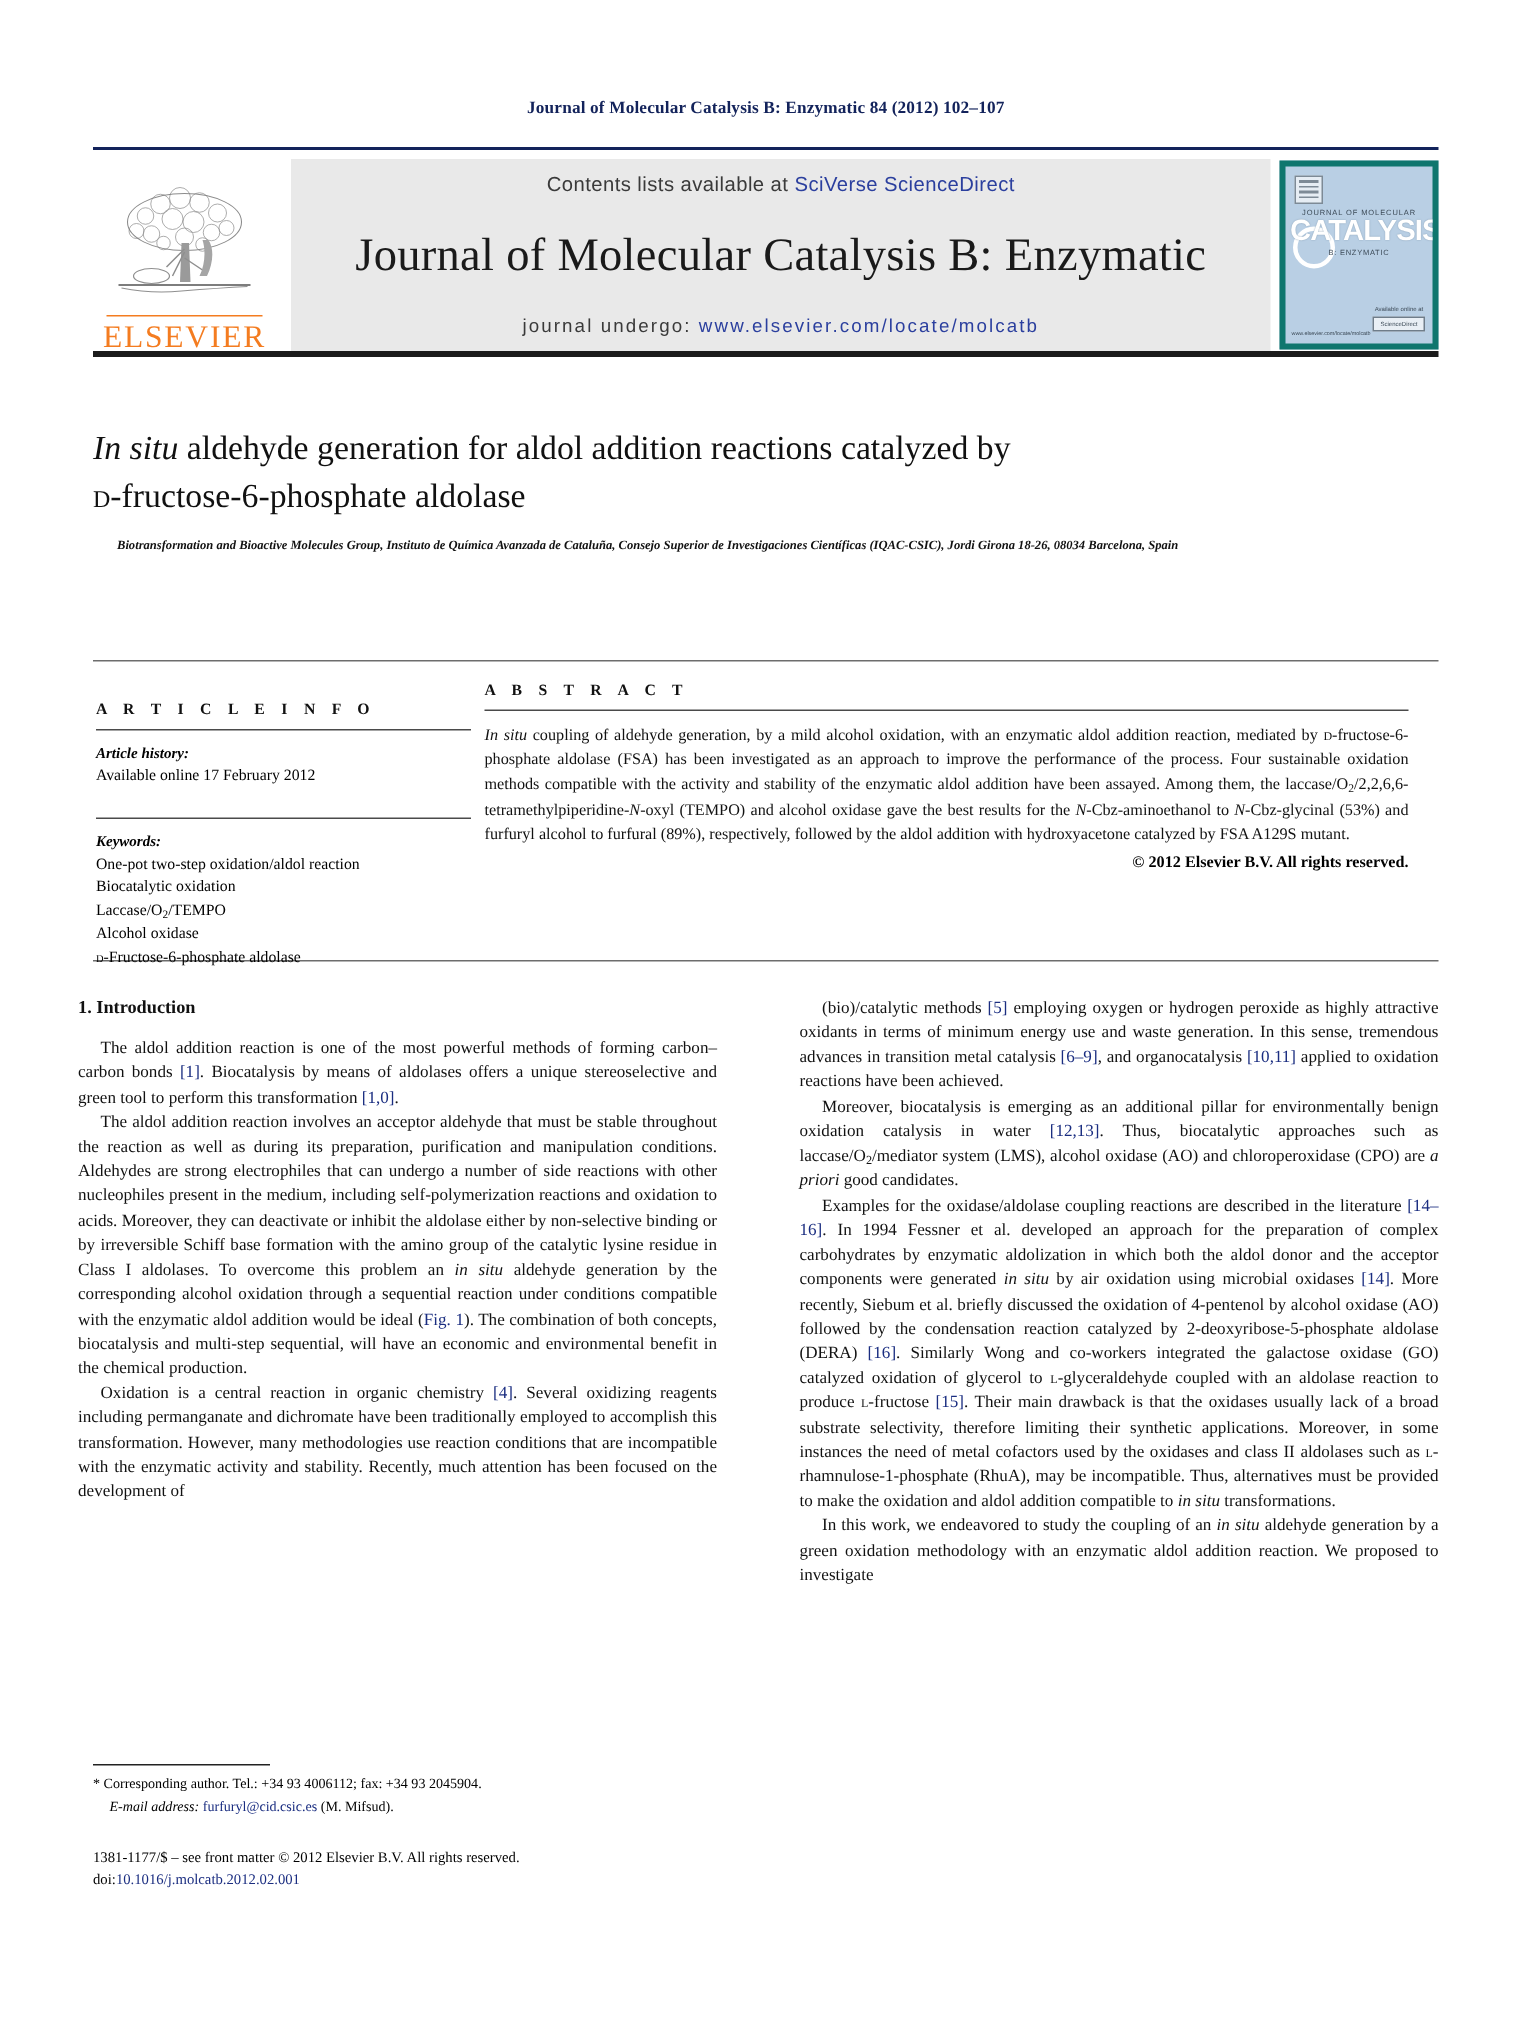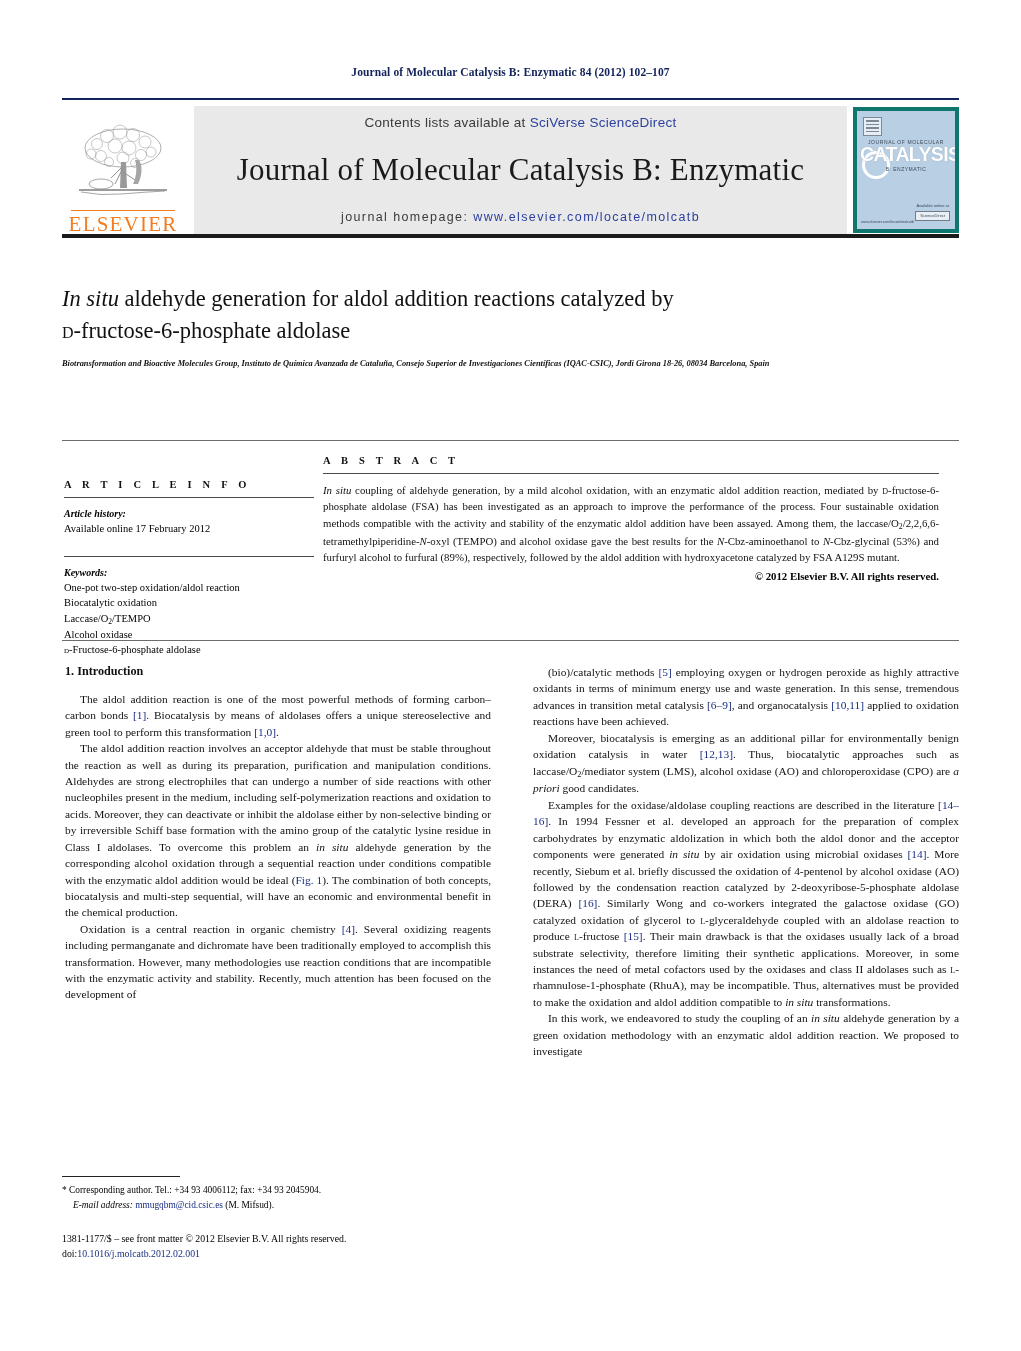--- a/index.html
+++ b/index.html
@@ -246,36 +246,37 @@
 
   .affiliation {
     margin-top: 10px;
     font-family: "Liberation Serif", serif;
     font-style: italic;
     font-weight: bold;
     font-size: 8.4px;
     line-height: 1.55;
     color: #111111;
     width: 870px;
+    margin-left: 16px;
   }
 
   
   .rule-full {
     position: absolute;
     left: 62px;
     width: 897px;
     height: 1px;
     background: #6d6d6d;
   }
   .rule-top { top: 440px; }
   .rule-bottom { top: 640px; }
 
   .info-col {
     position: absolute;
-    top: 479px;
+    top: 468px;
     left: 64px;
     width: 250px;
   }
   .abstract-col {
     position: absolute;
     top: 455px;
     left: 323px;
     width: 616px;
   }
   .sechead {
@@ -326,21 +327,21 @@
   
   .col {
     position: absolute;
     top: 664px;
     width: 426px;
     font-size: 11.4px;
     line-height: 1.44;
     text-align: justify;
     color: #111111;
   }
-  .col-left { left: 65px; }
+  .col-left { left: 52px; }
   .col-right { left: 533px; }
   .col h2 {
     font-size: 12.2px;
     font-weight: bold;
     margin: 0 0 11px 0;
     line-height: 1.3;
   }
   .col p {
     margin: 0;
     text-indent: 15px;
@@ -419,21 +420,21 @@
         <div class="elsevier-rule"></div>
         <div class="elsevier-word">ELSEVIER</div>
       </div>
 
       <div class="masthead-center">
         <div class="contents-line">
           <span>Contents lists available at </span><span class="sd-link">SciVerse ScienceDirect</span>
         </div>
         <div class="journal-title">Journal of Molecular Catalysis B: Enzymatic</div>
         <div class="homepage-line">
-          <span>journal homepage: </span><span class="url">www.elsevier.com/locate/molcatb</span>
+          <span>journal undergo: </span><span class="url">www.elsevier.com/locate/molcatb</span>
         </div>
       </div>
 
       <div class="cover-thumb">
         <div class="cover-badge">
             <i></i>
             <i></i>
             <i></i>
             <i></i>
           </div>
@@ -507,21 +508,21 @@
         <p><span>Examples for the oxidase/aldolase coupling reactions are described in the literature </span><span class="ref">[14–16]</span><span>. In 1994 Fessner et al. developed an approach for the preparation of complex carbohydrates by enzymatic aldolization in which both the aldol donor and the acceptor components were generated </span><span class="it">in situ</span><span> by air oxidation using microbial oxidases </span><span class="ref">[14]</span><span>. More recently, Siebum et al. briefly discussed the oxidation of 4-pentenol by alcohol oxidase (AO) followed by the condensation reaction catalyzed by 2-deoxyribose-5-phosphate aldolase (DERA) </span><span class="ref">[16]</span><span>. Similarly Wong and co-workers integrated the galactose oxidase (GO) catalyzed oxidation of glycerol to </span><span class="sc">l</span><span>-glyceraldehyde coupled with an aldolase reaction to produce </span><span class="sc">l</span><span>-fructose </span><span class="ref">[15]</span><span>. Their main drawback is that the oxidases usually lack of a broad substrate selectivity, therefore limiting their synthetic applications. Moreover, in some instances the need of metal cofactors used by the oxidases and class II aldolases such as </span><span class="sc">l</span><span>-rhamnulose-1-phosphate (RhuA), may be incompatible. Thus, alternatives must be provided to make the oxidation and aldol addition compatible to </span><span class="it">in situ</span><span> transformations.</span></p>
         <p><span>In this work, we endeavored to study the coupling of an </span><span class="it">in situ</span><span> aldehyde generation by a green oxidation methodology with an enzymatic aldol addition reaction. We proposed to investigate</span></p>
       </div>
   </div>
 
   <div class="footnote">
     <div class="fn-rule"></div>
     <div class="fn-text">
       <span>*</span><span> Corresponding author. Tel.: +34 93 4006112; fax: +34 93 2045904.</span><br>
       <span class="it">E-mail address:</span>
-      <span class="fn-link">mmugqbm@cid.csic.es</span><span> (M. Mifsud).</span>
+      <span class="fn-link">furfuryl@cid.csic.es</span><span> (M. Mifsud).</span>
     </div>
     <div class="imprint">
       <div>1381-1177/$ – see front matter © 2012 Elsevier B.V. All rights reserved.</div>
       <div><span>doi:</span><span class="doi">10.1016/j.molcatb.2012.02.001</span></div>
     </div>
   </div>
 
 </div>
 
 </body></html>

